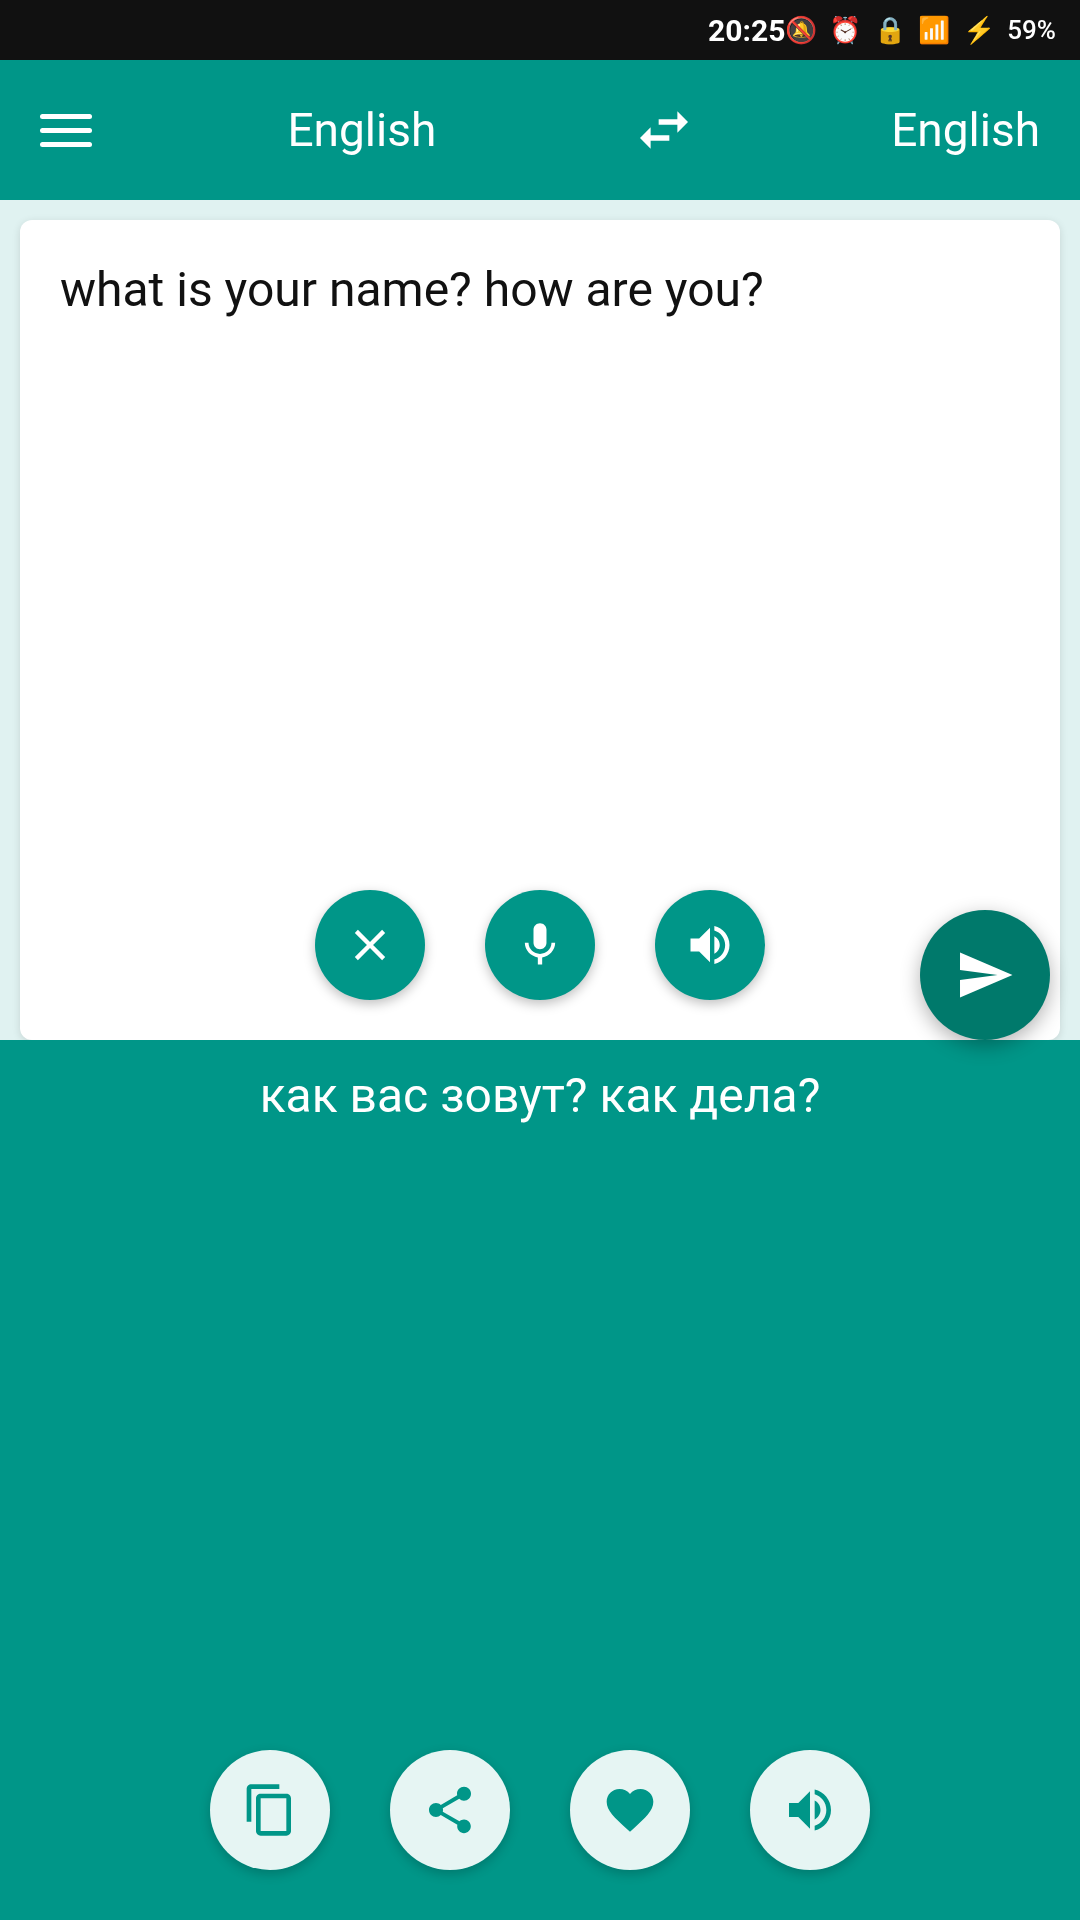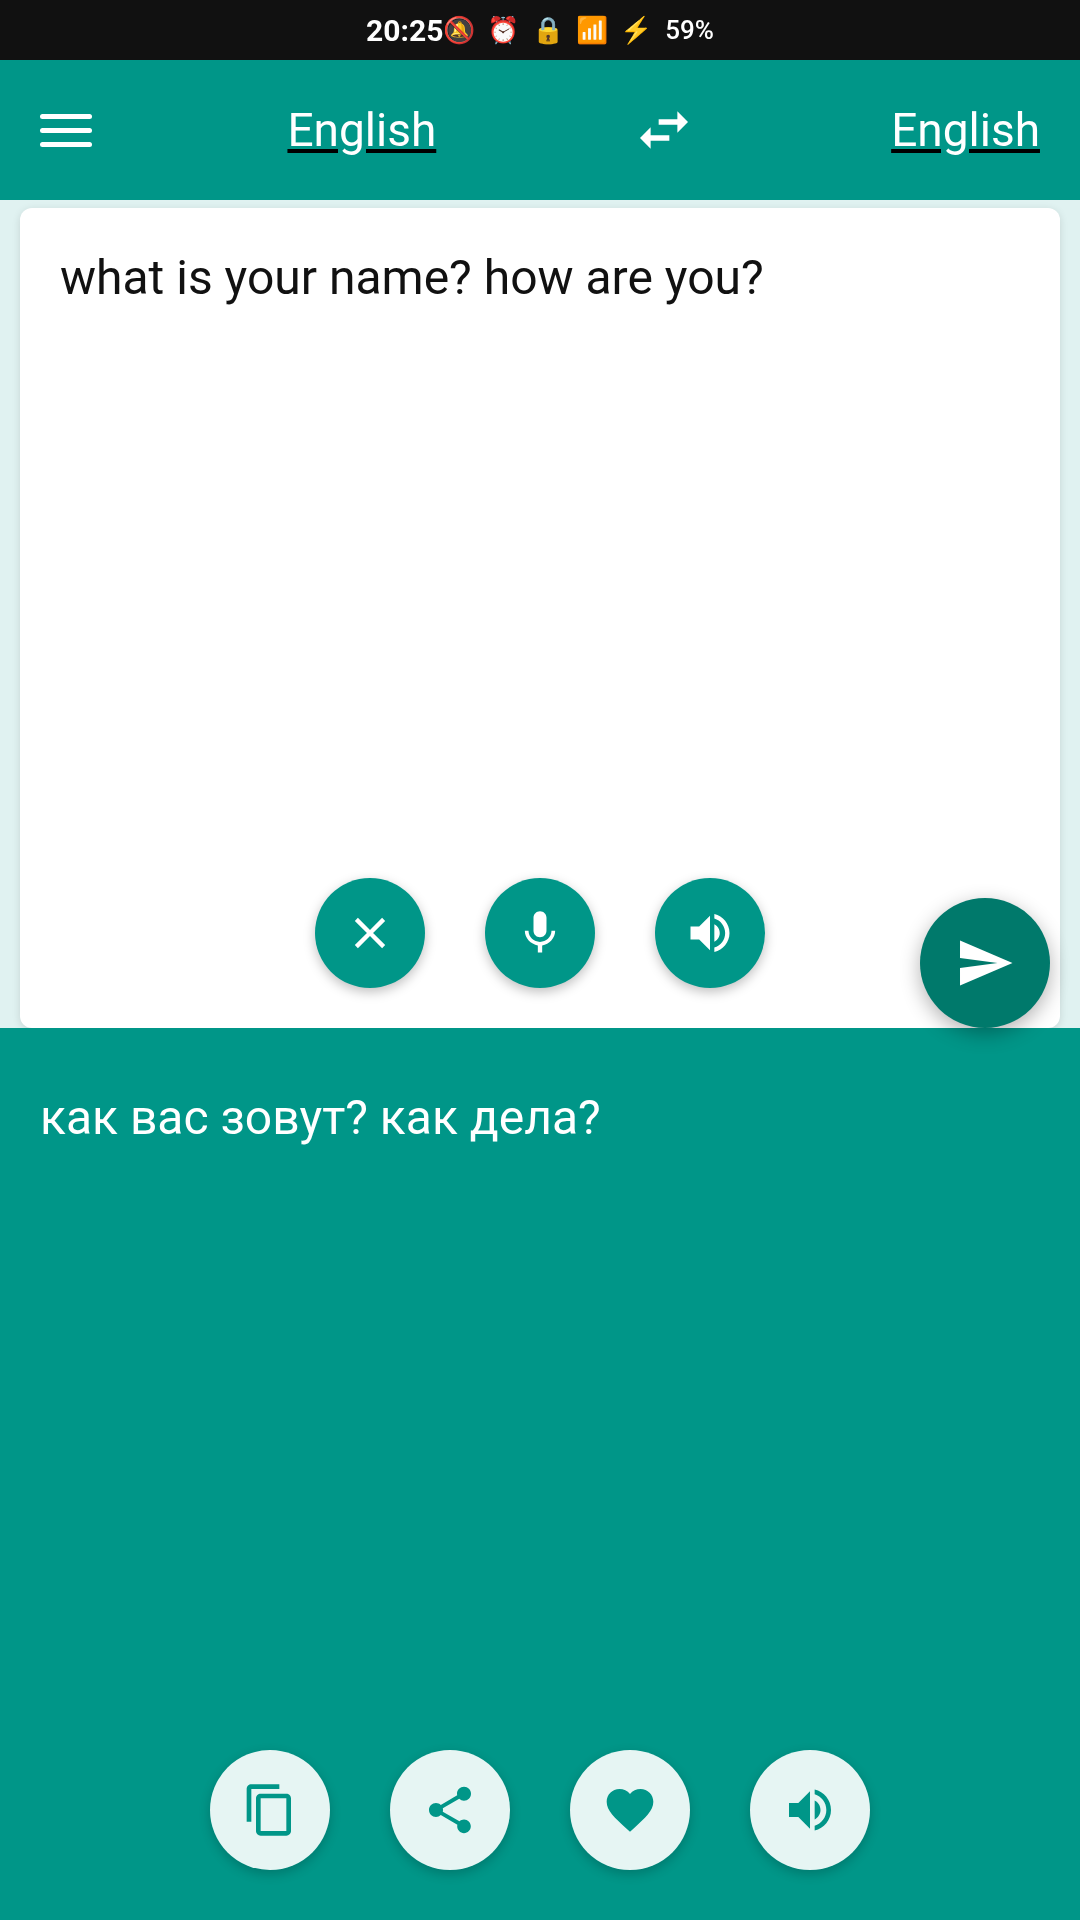--- a/index.html
+++ b/index.html
@@ -14,21 +14,21 @@
       position: relative;
     }
 
     
     .status-bar {
       width: 100%;
       height: 60px;
       background: #111;
       display: flex;
       align-items: center;
-      justify-content: center;
+      justify-content: flex-end;
       padding: 0 24px;
       color: white;
       font-size: 28px;
       font-weight: 500;
     }
     .status-left { font-size: 30px; font-weight: bold; }
     .status-right {
       display: flex;
       align-items: center;
       gap: 12px;
@@ -37,21 +37,20 @@
 
     
     .toolbar {
       width: 100%;
       height: 140px;
       background: #009688;
       display: flex;
       align-items: center;
       justify-content: space-between;
       padding: 14px 40px;
-      text-decoration: underline;
     }
     .toolbar-menu-icon {
       display: flex;
       flex-direction: column;
       gap: 9px;
       cursor: pointer;
     }
     .toolbar-menu-icon span {
       display: block;
       width: 52px;
@@ -77,21 +76,21 @@
     .main {
       width: 100%;
       height: calc(1920px - 60px - 140px);
       display: flex;
       flex-direction: column;
     }
 
     
     .source-panel {
       background: white;
-      margin: 8px 20px 0 20px;
+      margin: 20px 20px 0 20px;
       border-radius: 12px;
       padding: 36px 40px 0 40px;
       position: relative;
       flex: 0 0 auto;
       height: 820px;
       box-shadow: 0 2px 8px rgba(0,0,0,0.12);
     }
     .source-text {
       font-size: 48px;
       color: #111;
@@ -153,22 +152,23 @@
       position: relative;
       top: -65px;
       right: 30px;
     }
 
     
     .target-panel {
       background: #009688;
       margin: 0 0 0 0;
       flex: 1;
-      padding: 56px 40px 0 40px;
-      position: relative;
+      padding: 22px 40px 0 40px;
+      position: relative;
+      text-align: center;
     }
     .target-text {
       font-size: 48px;
       color: white;
       line-height: 1.4;
     }
 
     
     .target-actions {
       position: absolute;

